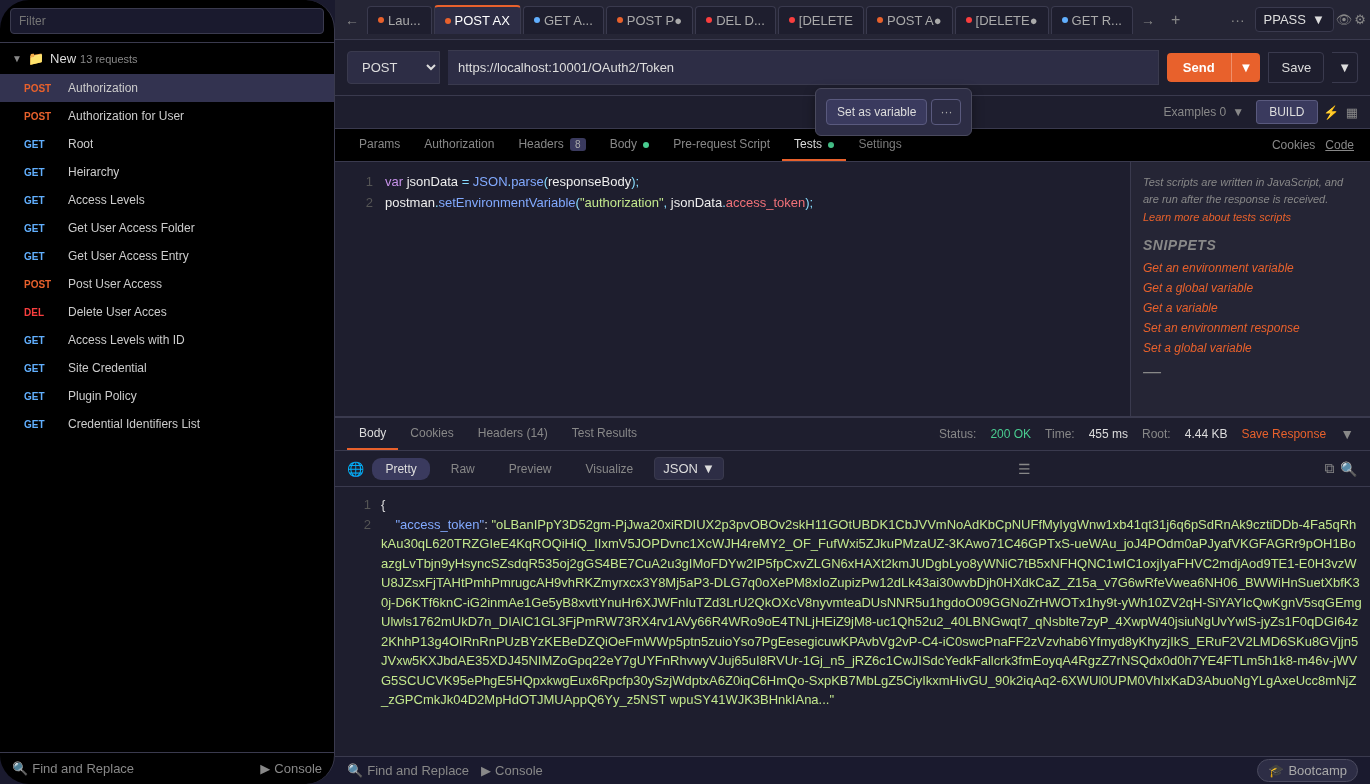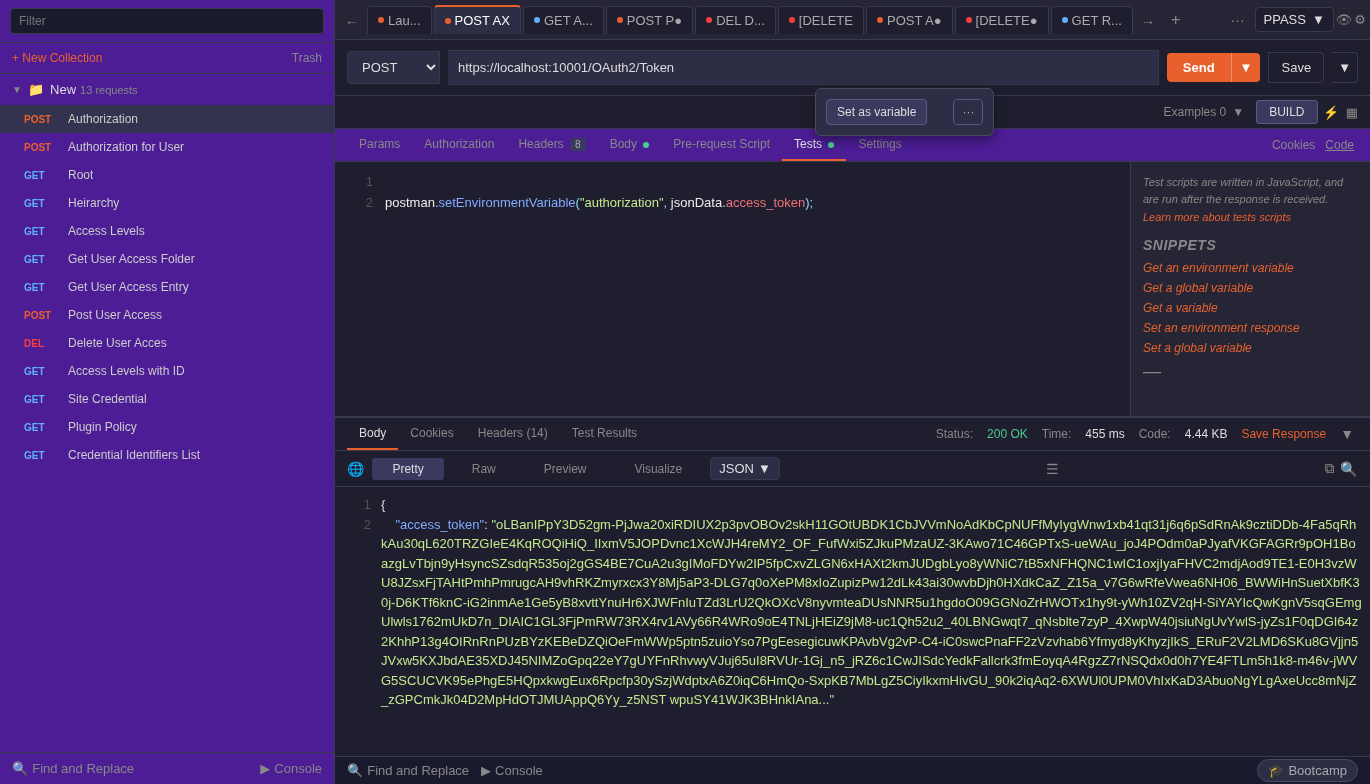--- a/index.html
+++ b/index.html
@@ -1,21 +1,21 @@
 <!DOCTYPE html>
 <html><head>
   <meta charset="utf-8">
   <style>
     * { box-sizing: border-box; margin: 0; padding: 0; font-family: -apple-system, BlinkMacSystemFont, 'Segoe UI', sans-serif; font-size: 13px; }
     body { background: #1a1a2e; color: #ccc; height: 784px; overflow: hidden; display: flex; flex-direction: column; }
     
     .app-container { display: flex; flex-direction: row; height: 784px; overflow: hidden; }
     
     
-    .sidebar { width: 335px; background: #4c1d95; display: flex; flex-direction: column; border-right: 1px solid #3a3a4e; flex-shrink: 0; }
+    .sidebar { width: 335px; background: #000000; display: flex; flex-direction: column; border-right: 1px solid #3a3a4e; flex-shrink: 0; border-radius: 29px; }
     .sidebar-search { padding: 8px 10px; border-bottom: 1px solid #3a3a4e; }
     .sidebar-search input { width: 100%; background: #1a1a2e; border: 1px solid #3a3a4e; border-radius: 4px; padding: 5px 8px; color: #aaa; font-size: 12px; outline: none; }
     .sidebar-tabs { display: flex; border-bottom: 1px solid #3a3a4e; padding: 0 10px; }
     .sidebar-tab { padding: 10px 14px; cursor: pointer; color: #888; font-size: 13px; }
     .sidebar-tab.active { color: #e8612c; border-bottom: 2px solid #e8612c; }
     .sidebar-new-collection { display: flex; justify-content: space-between; align-items: center; padding: 8px 12px; border-bottom: 1px solid #3a3a4e; }
     .new-collection-btn { color: #e8612c; cursor: pointer; font-size: 12px; display: flex; align-items: center; gap: 4px; }
     .trash-btn { color: #888; cursor: pointer; font-size: 12px; }
     .collection-header { display: flex; align-items: center; padding: 8px 12px; cursor: pointer; }
     .collection-header .arrow { color: #888; margin-right: 6px; font-size: 10px; }
@@ -60,26 +60,26 @@
     .request-header { padding: 10px 12px; display: flex; align-items: center; gap: 8px; border-bottom: 1px solid #3a3a4e; flex-shrink: 0; position: relative; }
     .method-select { background: #2d2d45; border: 1px solid #3a3a4e; color: #ddd; padding: 7px 10px; border-radius: 4px 0 0 4px; font-size: 13px; cursor: pointer; }
     .url-input { flex: 1; background: #2d2d45; border: 1px solid #3a3a4e; border-left: none; color: #ddd; padding: 9px 10px; font-size: 13px; outline: none; }
     .send-btn { background: #e8612c; border: none; color: #fff; padding: 7px 16px; font-size: 13px; font-weight: 600; cursor: pointer; border-radius: 0 0 0 4px; }
     .send-btn-container { display: flex; border-radius: 4px; overflow: hidden; }
     .send-dropdown { background: #e8612c; border: none; color: #fff; padding: 7px 8px; cursor: pointer; border-left: 1px solid rgba(255,255,255,0.3); }
     .save-btn { background: none; border: 1px solid #3a3a4e; color: #ddd; padding: 7px 12px; cursor: pointer; border-radius: 0 4px 4px 0; }
     .save-dropdown { background: none; border: 1px solid #3a3a4e; border-left: none; color: #ddd; padding: 7px 6px; cursor: pointer; border-radius: 0 4px 4px 0; }
     
     
-    .variable-popup { position: absolute; top: 48px; left: 480px; background: #2d2d45; border: 1px solid #4a4a5e; border-radius: 6px; padding: 10px; display: flex; align-items: center; gap: 26px; z-index: 100; box-shadow: 0 4px 12px rgba(0,0,0,0.4); }
+    .variable-popup { position: absolute; top: 48px; left: 480px; background: #2d2d45; border: 1px solid #4a4a5e; border-radius: 6px; padding: 10px; display: flex; align-items: center; gap: 4px; z-index: 100; box-shadow: 0 4px 12px rgba(0,0,0,0.4); }
     .variable-popup button { background: #3a3a5e; border: 1px solid #5a5a7e; color: #ddd; padding: 5px 10px; border-radius: 4px; cursor: pointer; font-size: 12px; }
     .variable-popup .more-btn { background: none; border: 1px solid #5a5a7e; color: #aaa; padding: 5px 8px; border-radius: 4px; cursor: pointer; }
     
     
-    .request-tabs { display: flex; gap: 0; padding: 0 12px; border-bottom: 1px solid #3a3a4e; background: #4c1d95; flex-shrink: 0; }
+    .request-tabs { display: flex; gap: 0; padding: 0 12px; border-bottom: 1px solid #3a3a4e; background: #000000; flex-shrink: 0; }
     .req-tab { padding: 8px 12px; cursor: pointer; color: #888; font-size: 12px; border-bottom: 2px solid transparent; }
     .req-tab.active { color: #ddd; border-bottom: 2px solid #e8612c; }
     .req-tab .badge { background: #3a3a5e; color: #aaa; border-radius: 3px; padding: 1px 5px; font-size: 10px; margin-left: 3px; }
     .req-tab .dot { display: inline-block; width: 6px; height: 6px; border-radius: 50%; background: #49cc90; margin-left: 3px; vertical-align: middle; }
     
     
     .editor-split { display: flex; flex: 1; overflow: hidden; }
     .editor-main { flex: 1; overflow: hidden; display: flex; flex-direction: column; }
     .code-editor { flex: 1; background: #1e1e2e; padding: 10px 0; overflow-y: auto; font-family: 'Courier New', monospace; font-size: 12px; line-height: 1.6; }
     .code-editor::-webkit-scrollbar { width: 4px; }
@@ -104,21 +104,21 @@
     .res-tab { padding: 8px 12px; cursor: pointer; color: #888; font-size: 12px; border-bottom: 2px solid transparent; }
     .res-tab.active { color: #ddd; border-bottom: 2px solid #e8612c; }
     .response-meta { margin-left: auto; display: flex; align-items: center; gap: 14px; padding: 0 4px; }
     .status-ok { color: #49cc90; font-size: 12px; }
     .meta-text { color: #888; font-size: 12px; }
     .meta-val { color: #ddd; font-size: 12px; }
     .save-response-btn { color: #e8612c; font-size: 12px; cursor: pointer; white-space: nowrap; }
     
     
     .response-format-bar { display: flex; align-items: center; padding: 6px 12px; gap: 8px; border-bottom: 1px solid #3a3a4e; flex-shrink: 0; }
-    .format-btn { background: none; border: none; color: #888; padding: 4px 20px; cursor: pointer; border-radius: 3px; font-size: 12px; }
+    .format-btn { background: none; border: none; color: #888; padding: 4px 13px; cursor: pointer; border-radius: 9px; font-size: 12px; }
     .format-btn.active { background: #3a3a5e; color: #ddd; }
     .format-select { background: #2d2d45; border: 1px solid #3a3a4e; color: #ddd; padding: 3px 8px; border-radius: 4px; font-size: 12px; display: flex; align-items: center; gap: 4px; cursor: pointer; }
     .format-icons { margin-left: auto; display: flex; gap: 6px; }
     .icon-btn { background: none; border: none; color: #888; cursor: pointer; font-size: 14px; }
     .globe-icon { color: #888; font-size: 14px; cursor: pointer; }
     
     
     .response-body { flex: 1; background: #1e1e2e; overflow: auto; font-family: 'Courier New', monospace; font-size: 11px; line-height: 1.5; padding: 8px; }
     .response-body::-webkit-scrollbar { width: 6px; height: 6px; }
     .response-body::-webkit-scrollbar-thumb { background: #444; border-radius: 3px; }
@@ -135,24 +135,20 @@
     .bootcamp-btn { margin-left: auto; background: #2d2d45; border: 1px solid #4a4a5e; color: #aaa; padding: 3px 10px; border-radius: 12px; font-size: 11px; cursor: pointer; display: flex; align-items: center; gap: 4px; }
   </style>
 </head>
 <body>
 
 <div class="app-container">
 
   <div class="sidebar">
     <div class="sidebar-search">
       <input type="text" placeholder="Filter" style="">
-    </div>
-    <div class="sidebar-new-collection">
-      <span class="new-collection-btn">+ New Collection</span>
-      <span class="trash-btn">Trash</span>
     </div>
     <div class="collection-header">
       <span class="arrow">▼</span>
       <span class="folder-icon">📁</span>
       <span class="collection-name">New</span>
       <span class="collection-count">13 requests</span>
     </div>
     <div class="collection-items">
       <div class="nav-item active">
         <span class="method-badge method-post">POST</span>
@@ -313,20 +309,26 @@
           <span style="color:#888; font-size:12px; cursor:pointer;">Cookies</span>
           <span style="color:#888; font-size:12px; cursor:pointer;text-decoration:underline;">Code</span>
         </div>
       </div>
 
       <div class="editor-split">
         <div class="editor-main">
           <div class="code-editor">
             <div class="code-line">
               <span class="line-num">1</span>
+              <span class="line-code">
+                <span class="code-keyword">var</span> 
+                <span style="color:#eee;">jsonData</span> 
+                <span style="color:#89ddff;">=</span> 
+                <span class="code-func">JSON</span><span style="color:#89ddff;">.</span><span class="code-func">parse</span><span style="color:#89ddff;">(</span><span style="color:#eee;">responseBody</span><span style="color:#89ddff;">);</span>
+              </span>
             </div>
             <div class="code-line">
               <span class="line-num">2</span>
               <span class="line-code">
                 <span style="color:#eee;">postman</span><span style="color:#89ddff;">.</span><span class="code-func">setEnvironmentVariable</span><span style="color:#89ddff;">(</span><span class="code-string">"authorization"</span><span style="color:#89ddff;">, </span><span style="color:#eee;">jsonData</span><span style="color:#89ddff;">.</span><span style="color:#f07178;">access_token</span><span style="color:#89ddff;">);</span>
               </span>
             </div>
           </div>
         </div>
         <div class="right-panel">
@@ -347,21 +349,21 @@
       <div class="response-tabs-bar">
         <div class="res-tab active">Body</div>
         <div class="res-tab">Cookies</div>
         <div class="res-tab">Headers (14)</div>
         <div class="res-tab">Test Results</div>
         <div class="response-meta">
           <span class="meta-text">Status:</span>
           <span class="status-ok">200 OK</span>
           <span class="meta-text">Time:</span>
           <span class="meta-val">455 ms</span>
-          <span class="meta-text">Code:</span>
+          <span class="meta-text">Root:</span>
           <span class="meta-val">4.44 KB</span>
           <span class="save-response-btn">Save Response</span>
           <span style="color:#888; font-size:14px;">▼</span>
         </div>
       </div>
       <div class="response-format-bar">
         <span class="globe-icon">🌐</span>
         <button class="format-btn active">Pretty</button>
         <button class="format-btn">Raw</button>
         <button class="format-btn">Preview</button>

